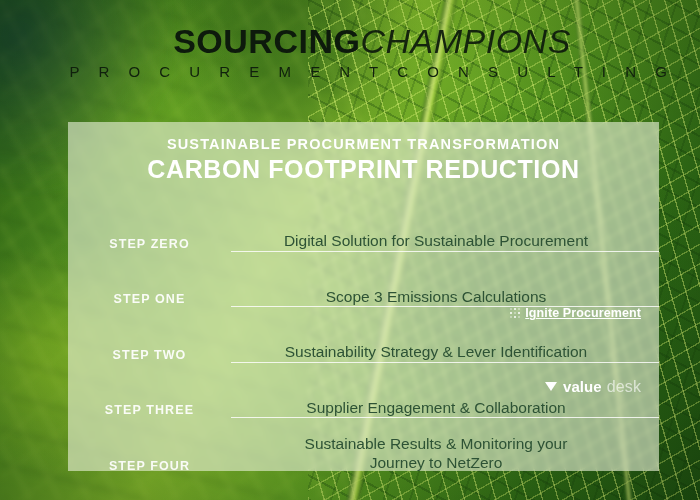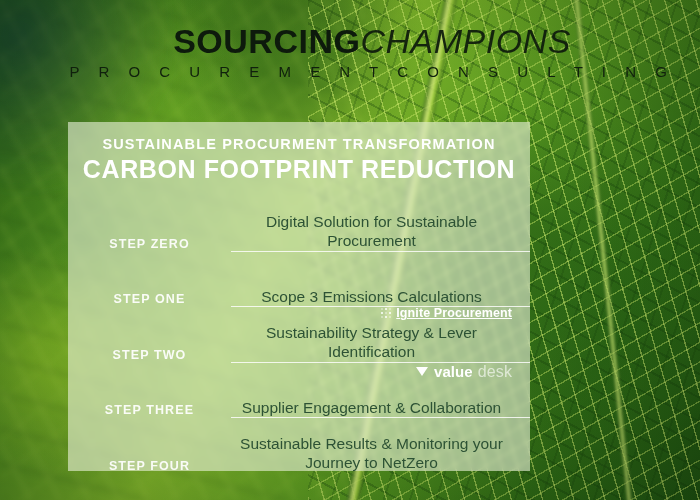--- a/index.html
+++ b/index.html
@@ -49,21 +49,21 @@
 
   
   .logo-wrap{position:absolute;left:0;right:0;top:24px;text-align:center;margin-left:44px;}
   .logo-line1{font-size:34px;line-height:34px;letter-spacing:.5px;white-space:nowrap;color:#0d1a0c;}
   .logo-strong{font-weight:700;font-stretch:condensed;}
   .logo-light{font-weight:300;font-style:italic;opacity:.92;}
   .logo-line2{margin-top:6px;font-size:15px;line-height:16px;font-weight:400;
     letter-spacing:7.5px;color:#10200d;white-space:nowrap;}
 
   
-  .panel{position:absolute;left:68px;top:122px;width:462px;height:349px;
+  .panel{position:absolute;left:68px;top:122px;width:591px;height:349px;
     background:rgba(236,244,222,.60);
     -webkit-backdrop-filter:blur(2px);backdrop-filter:blur(2px);}
 
   .panel-head{padding-top:13px;text-align:center;}
   .kicker{font-size:14.5px;font-weight:700;letter-spacing:1.15px;color:#ffffff;
     text-transform:uppercase;line-height:18px;}
   .headline{font-size:25px;font-weight:700;letter-spacing:.6px;color:#ffffff;
     text-transform:uppercase;line-height:31px;margin-top:1px;}
 
   
@@ -72,21 +72,21 @@
   .row .sep{position:absolute;left:163px;right:0;top:0;height:1px;
     background:rgba(255,255,255,.82);}
   .row:first-child .sep{display:none;}
   .row-inner{position:absolute;inset:0;display:flex;align-items:flex-end;}
   .step-label{width:163px;text-align:center;font-size:12.5px;font-weight:700;
     letter-spacing:1.1px;color:rgba(255,255,255,.93);text-transform:uppercase;}
   .step-body{flex:1;text-align:center;padding-right:18px;position:relative;}
   .step-text{font-size:15.5px;line-height:19.5px;color:#2d5235;font-weight:400;}
 
   
-  .partner{position:absolute;right:18px;top:100%;margin-top:1px;
+  .partner{position:absolute;right:18px;top:100%;margin-top:16px;
     display:flex;align-items:center;justify-content:flex-end;gap:5px;}
   .partner.ignite{margin-top:0px;}
   .dotgrid{display:grid;grid-template-columns:repeat(3,2.4px);grid-template-rows:repeat(3,2.4px);
     gap:1.6px;}
   .dotgrid i{display:block;width:2.4px;height:2.4px;border-radius:50%;background:#ffffff;}
   .dotgrid i.dim{opacity:.45;}
   .ignite-text{font-size:12.5px;font-weight:700;color:#ffffff;letter-spacing:.1px;text-decoration:underline;}
   .vd-tri{width:0;height:0;border-left:6px solid transparent;border-right:6px solid transparent;
     border-top:9px solid #ffffff;margin-right:1px;}
   .vd-value{font-size:15px;font-weight:700;color:#ffffff;letter-spacing:.1px;}

